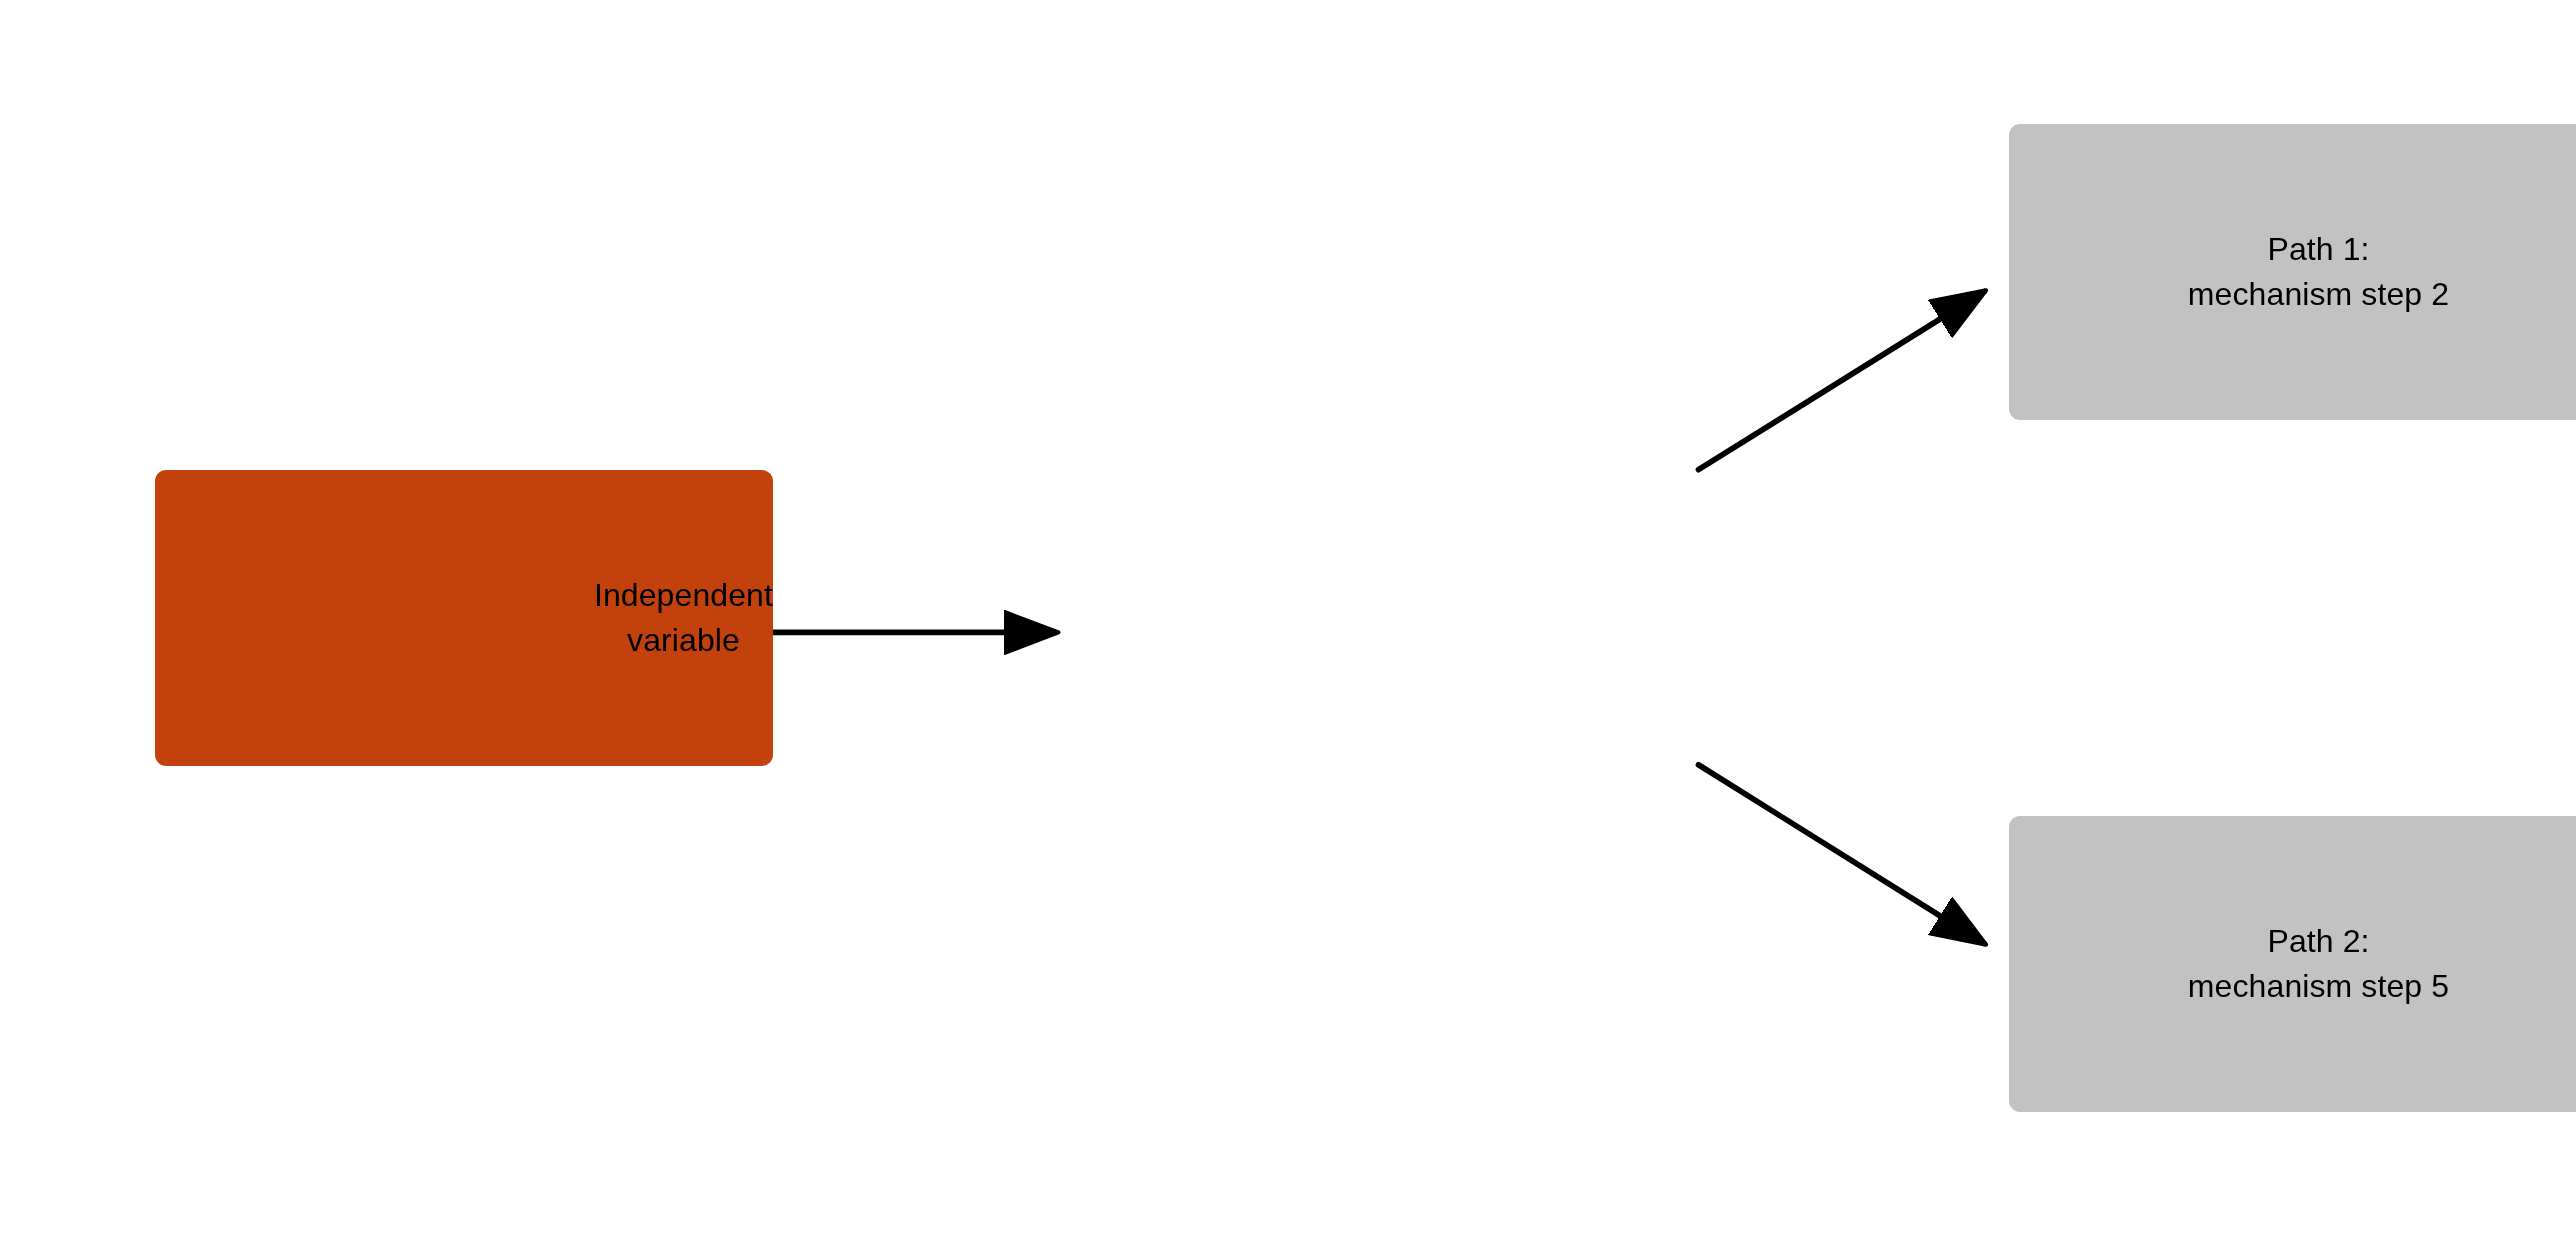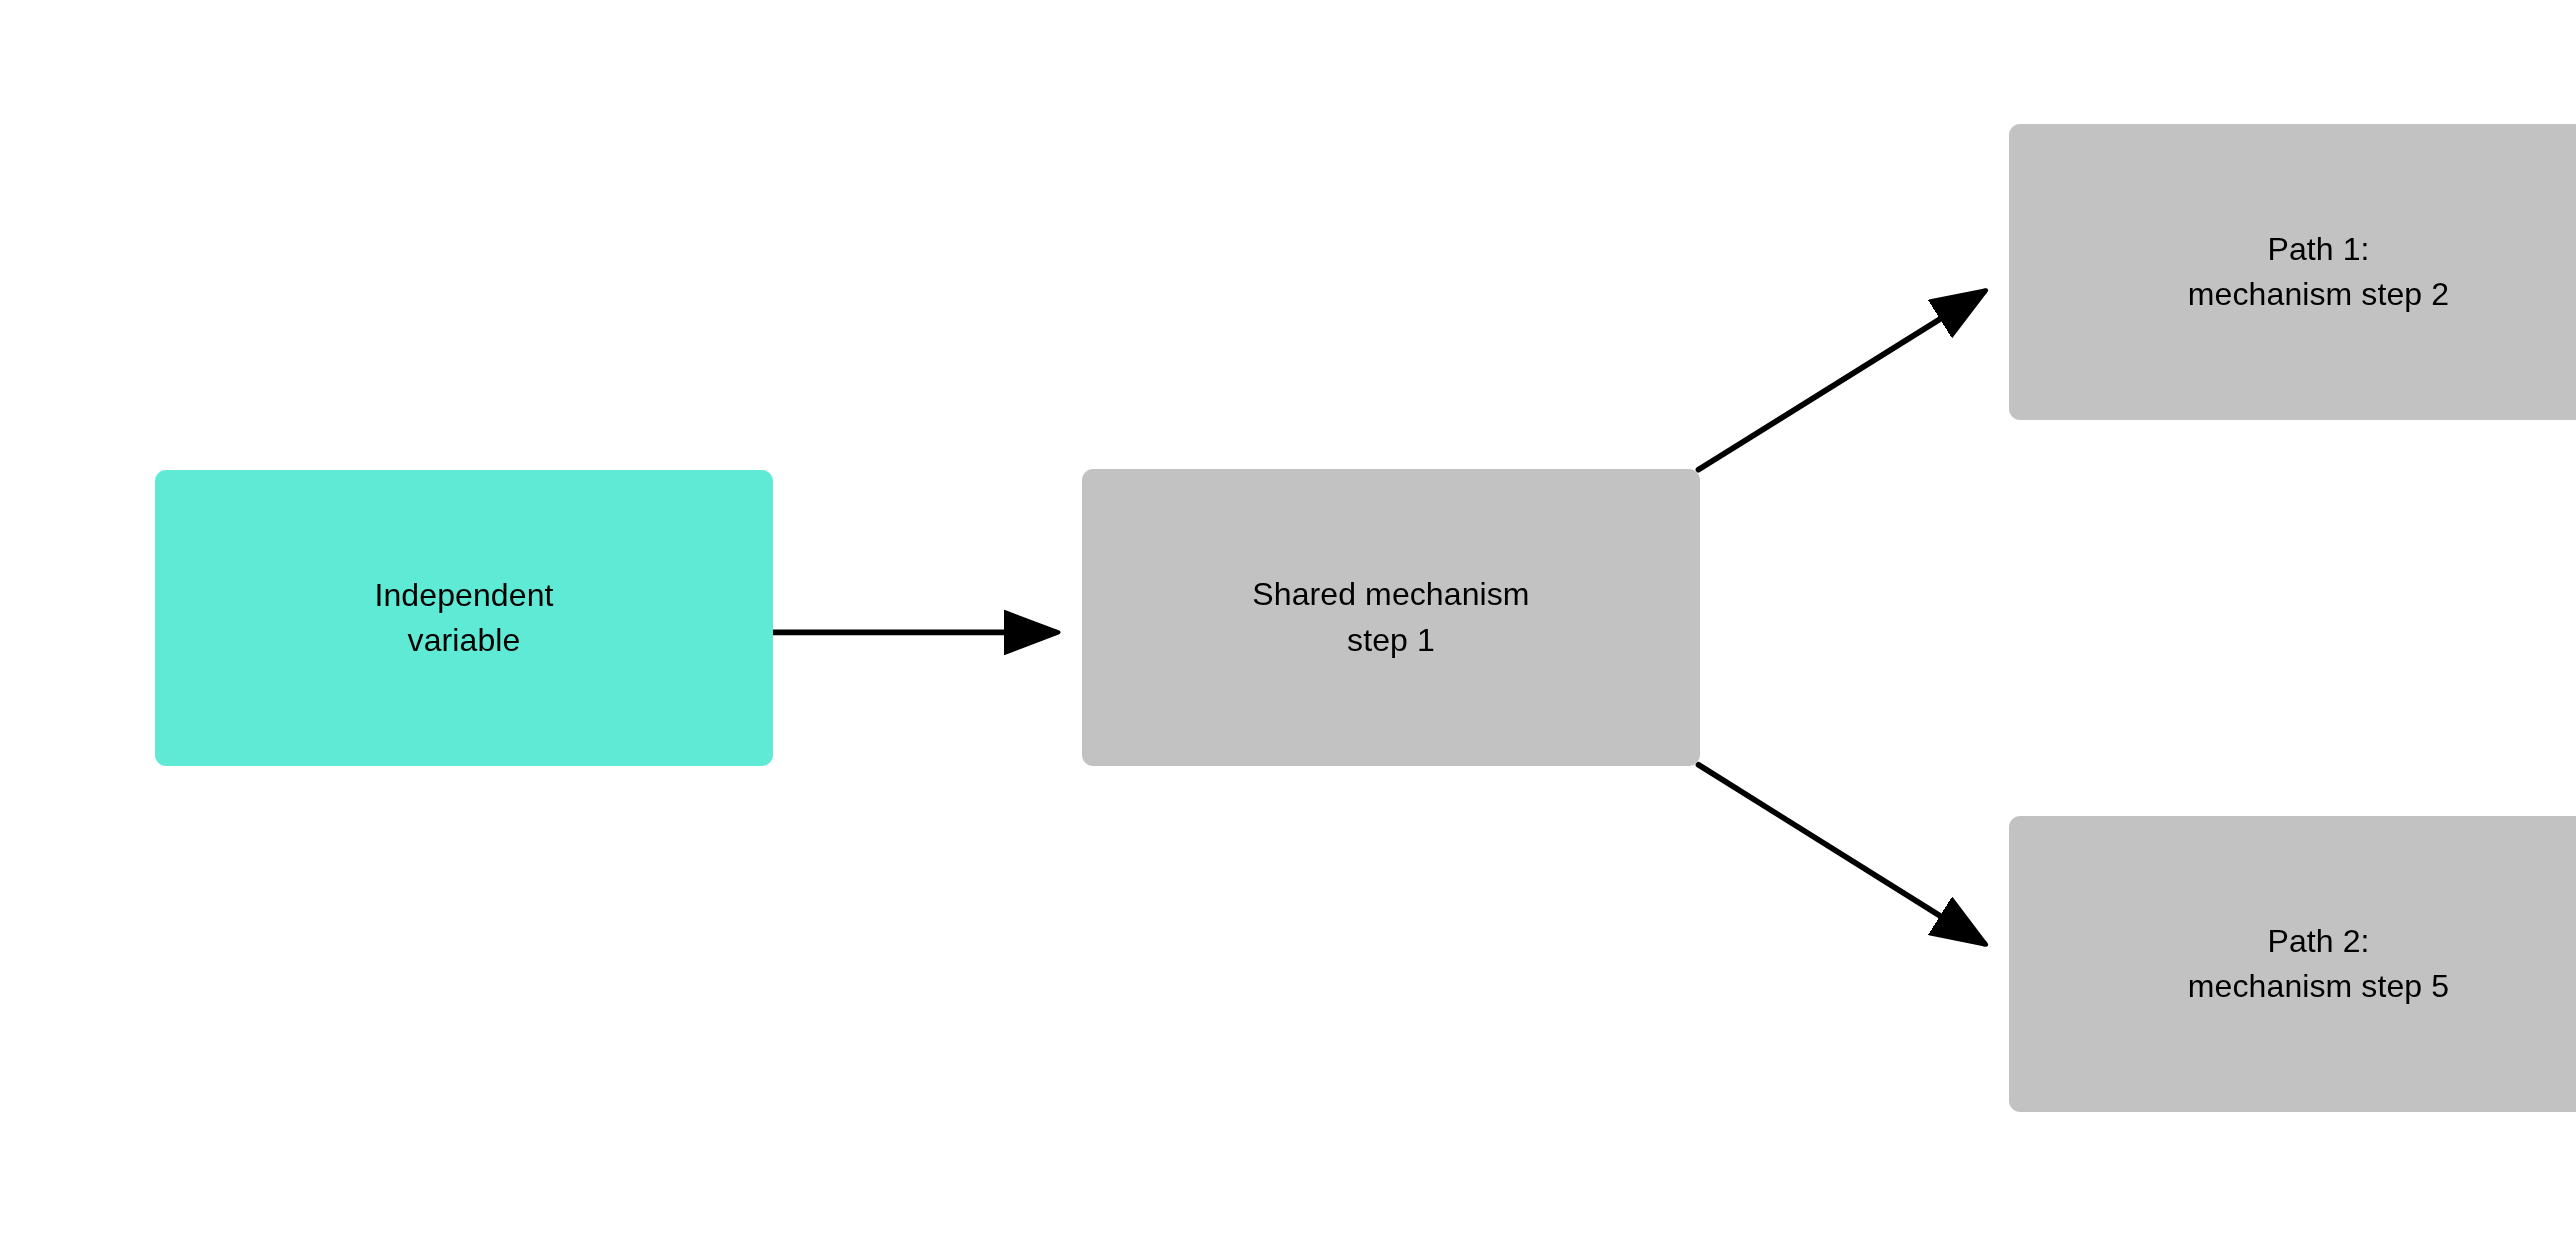--- a/index.html
+++ b/index.html
@@ -87,29 +87,25 @@
 
     <g>
       <line x1="5102" y1="566" x2="5655" y2="912" stroke="#000000" stroke-width="11" stroke-linecap="round" marker-end="url(#arrowhead)"></line>
     </g>
 
     <g>
       <line x1="5102" y1="1832" x2="5655" y2="1487" stroke="#000000" stroke-width="11" stroke-linecap="round" marker-end="url(#arrowhead)"></line>
     </g>
   </svg>
 
-  <div class="node" id="node-independent" style="background: #5eead4;">
+  <div class="node" id="node-independent" style="background: #c2410c; justify-content: flex-end;">
     <span class="node-label">Independent
 variable</span>
   </div>
 
-  <div class="node" id="node-shared" style="background: rgb(194, 194, 194);">
-    <span class="node-label">Shared mechanism
-step 1</span>
-  </div>
 
   <div class="node" id="node-path1" style="background: rgb(194, 194, 194);">
     <span class="node-label">Path 1:
 mechanism step 2</span>
   </div>
 
   <div class="node" id="node-path2" style="background: rgb(194, 194, 194);">
     <span class="node-label">Path 2:
 mechanism step 5</span>
   </div>

